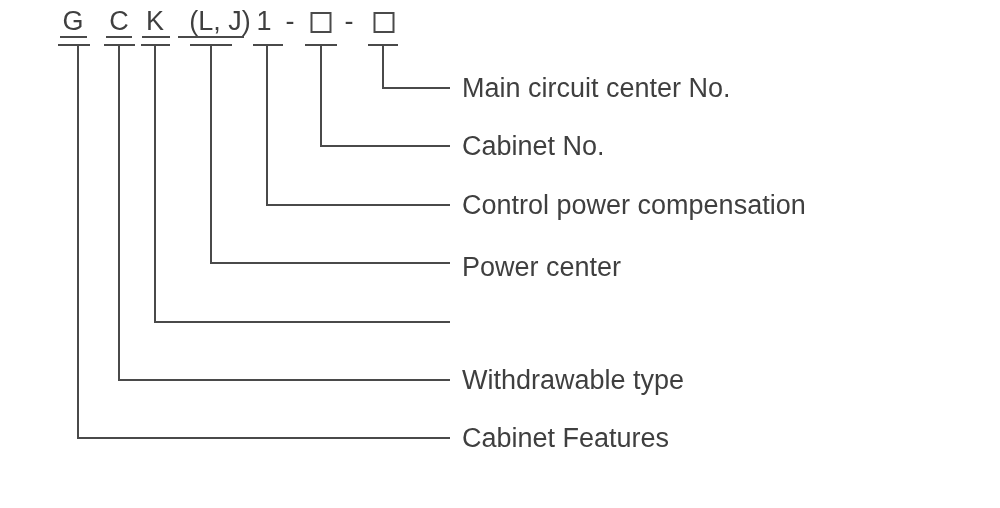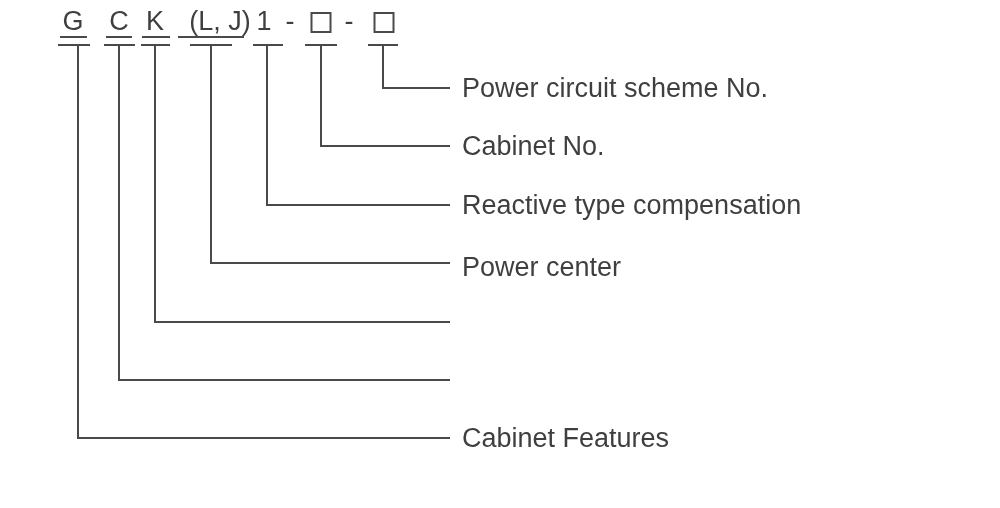--- a/index.html
+++ b/index.html
@@ -71,19 +71,20 @@
   <span class="code-sym" style="left:73px">G</span>
   <span class="code-sym" style="left:119px">C</span>
   <span class="code-sym" style="left:155px">K</span>
   <span class="code-sym" style="left:220px">(L, J)</span>
   <span class="code-sym" style="left:264px">1</span>
   <span class="code-sym" style="left:290px">-</span>
   <span class="code-box" style="left:321px"></span>
   <span class="code-sym" style="left:349px">-</span>
   <span class="code-box" style="left:384px"></span>
 
-  <div class="label" style="top:71px">Power circuit scheme No.</div>
+  <div class="label" style="top:71px">Main circuit center No.</div>
   <div class="label" style="top:129px">Cabinet No.</div>
-  <div class="label" style="top:188px">Reactive type compensation</div>
+  <div class="label" style="top:188px">Control power compensation</div>
   <div class="label" style="top:250px">Power center</div>
+  <div class="label" style="top:363px">Withdrawable type</div>
   <div class="label" style="top:421px">Cabinet Features</div>
 
 </div>
 
 </body></html>

